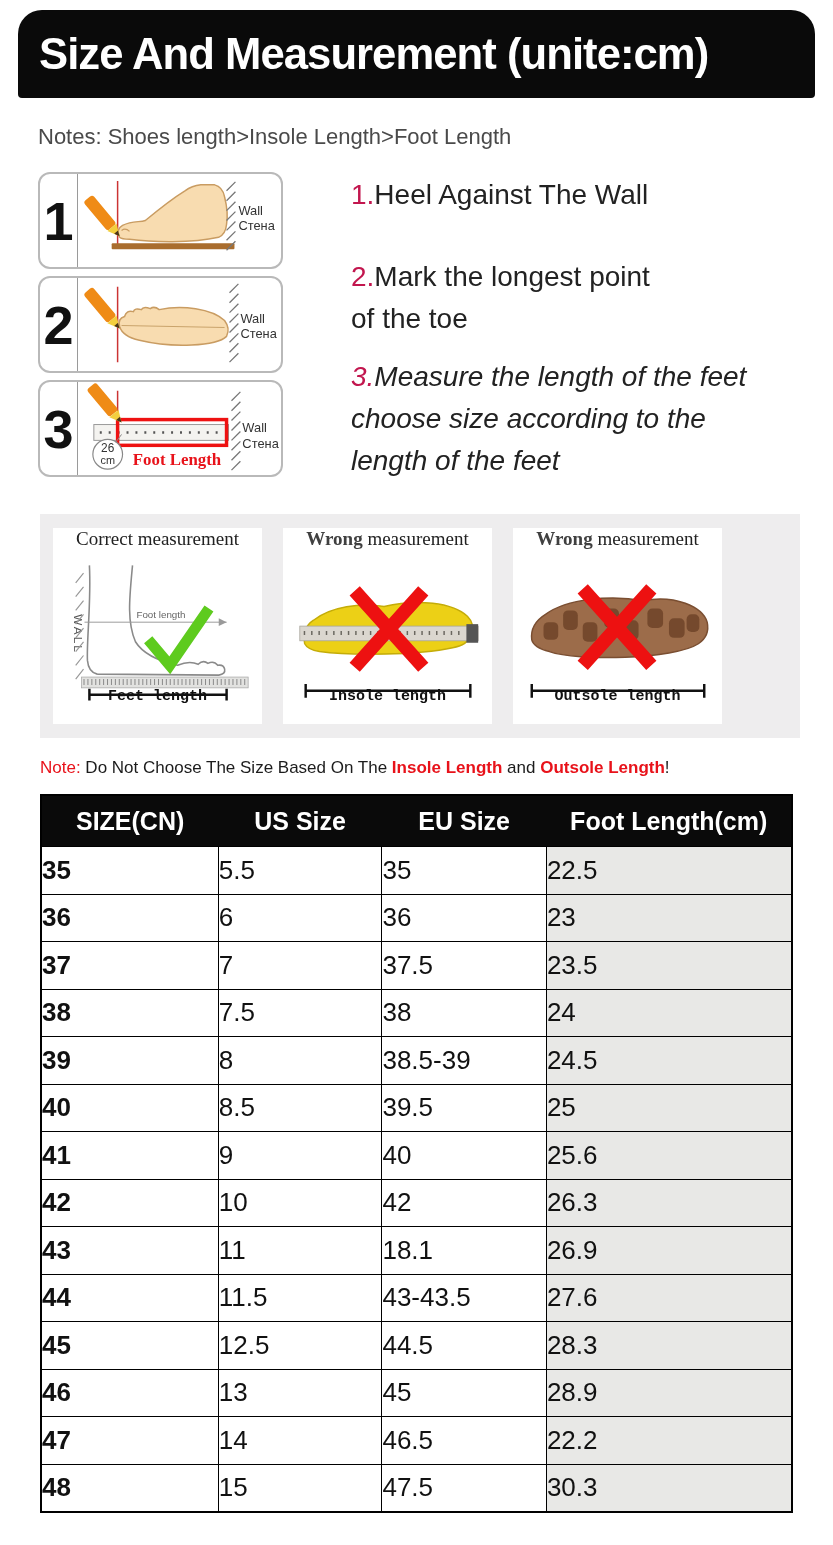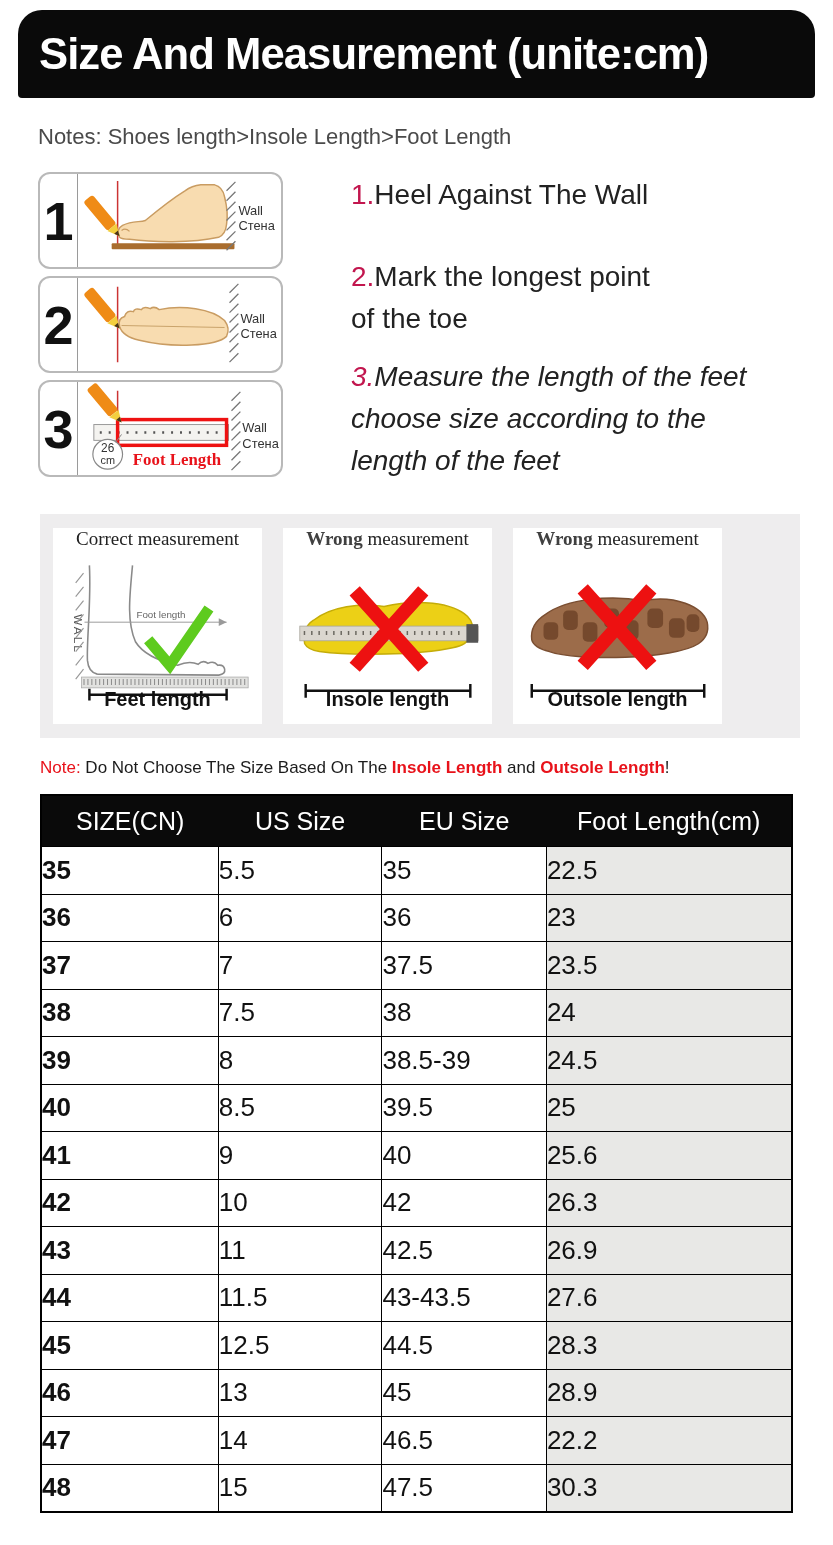--- a/index.html
+++ b/index.html
@@ -32,31 +32,31 @@
 
   
   .measure-strip{margin:30px 33px 0 40px;background:#eeedee;height:224px;box-sizing:border-box;
                  padding:14px 0 14px 13px;display:flex;}
   .mbox{width:209px;flex:0 0 209px;background:#fff;margin-right:21px;box-sizing:border-box;
         text-align:center;}
   .mbox-title{font-family:"Liberation Serif",serif;font-size:19px;color:#222;margin-bottom:2px;}
   .mbox-title .hl-red{color:#404040;font-weight:bold;}
   .mbox-title .hl-black{color:#222;}
   .mbox svg{width:196px;height:158px;display:block;margin:0 auto;}
-  .mbox-label{font-size:20px;font-weight:bold;color:#111;margin-top:-22px;}
+  .mbox-label{font-size:15px;font-weight:bold;color:#111;margin-top:-22px;font-family:Liberation Mono, monospace;}
 
   
   .note-line{margin:20px 0 0 40px;font-size:17px;color:#1c1c1c;white-space:nowrap;}
   .note-line .red{color:#e8121a;}
   .note-line .redb{color:#e8121a;font-weight:bold;}
 
   
   table.size{margin:16px 0 0 40px;border-collapse:collapse;width:753px;table-layout:fixed;
              border:2px solid #000;}
-  table.size th{background:#0a0a0a;color:#fff;font-size:25px;font-weight:normal;height:50px;padding:0;}
+  table.size th{background:#0a0a0a;color:#fff;font-size:25px;font-weight:bold;height:50px;padding:0;}
   table.size td{border:1.5px solid #000;font-size:26px;color:#111;height:46.5px;padding:0;}
   table.size td:first-child{font-weight:bold;}
   table.size td:last-child{background:#e8e8e6;}
 
   text{font-family:"Liberation Sans",sans-serif;}
   .serif-red{font-family:"Liberation Serif",serif;font-weight:bold;fill:#e8121a;}
 </style>
 </head>
 <body>
 
@@ -272,21 +272,21 @@
       </tr>
       <tr>
         <td>42</td>
         <td>10</td>
         <td>42</td>
         <td>26.3</td>
       </tr>
       <tr>
         <td>43</td>
         <td>11</td>
-        <td>42.5</td>
+        <td>18.1</td>
         <td>26.9</td>
       </tr>
       <tr>
         <td>44</td>
         <td>11.5</td>
         <td>43-43.5</td>
         <td>27.6</td>
       </tr>
       <tr>
         <td>45</td>

